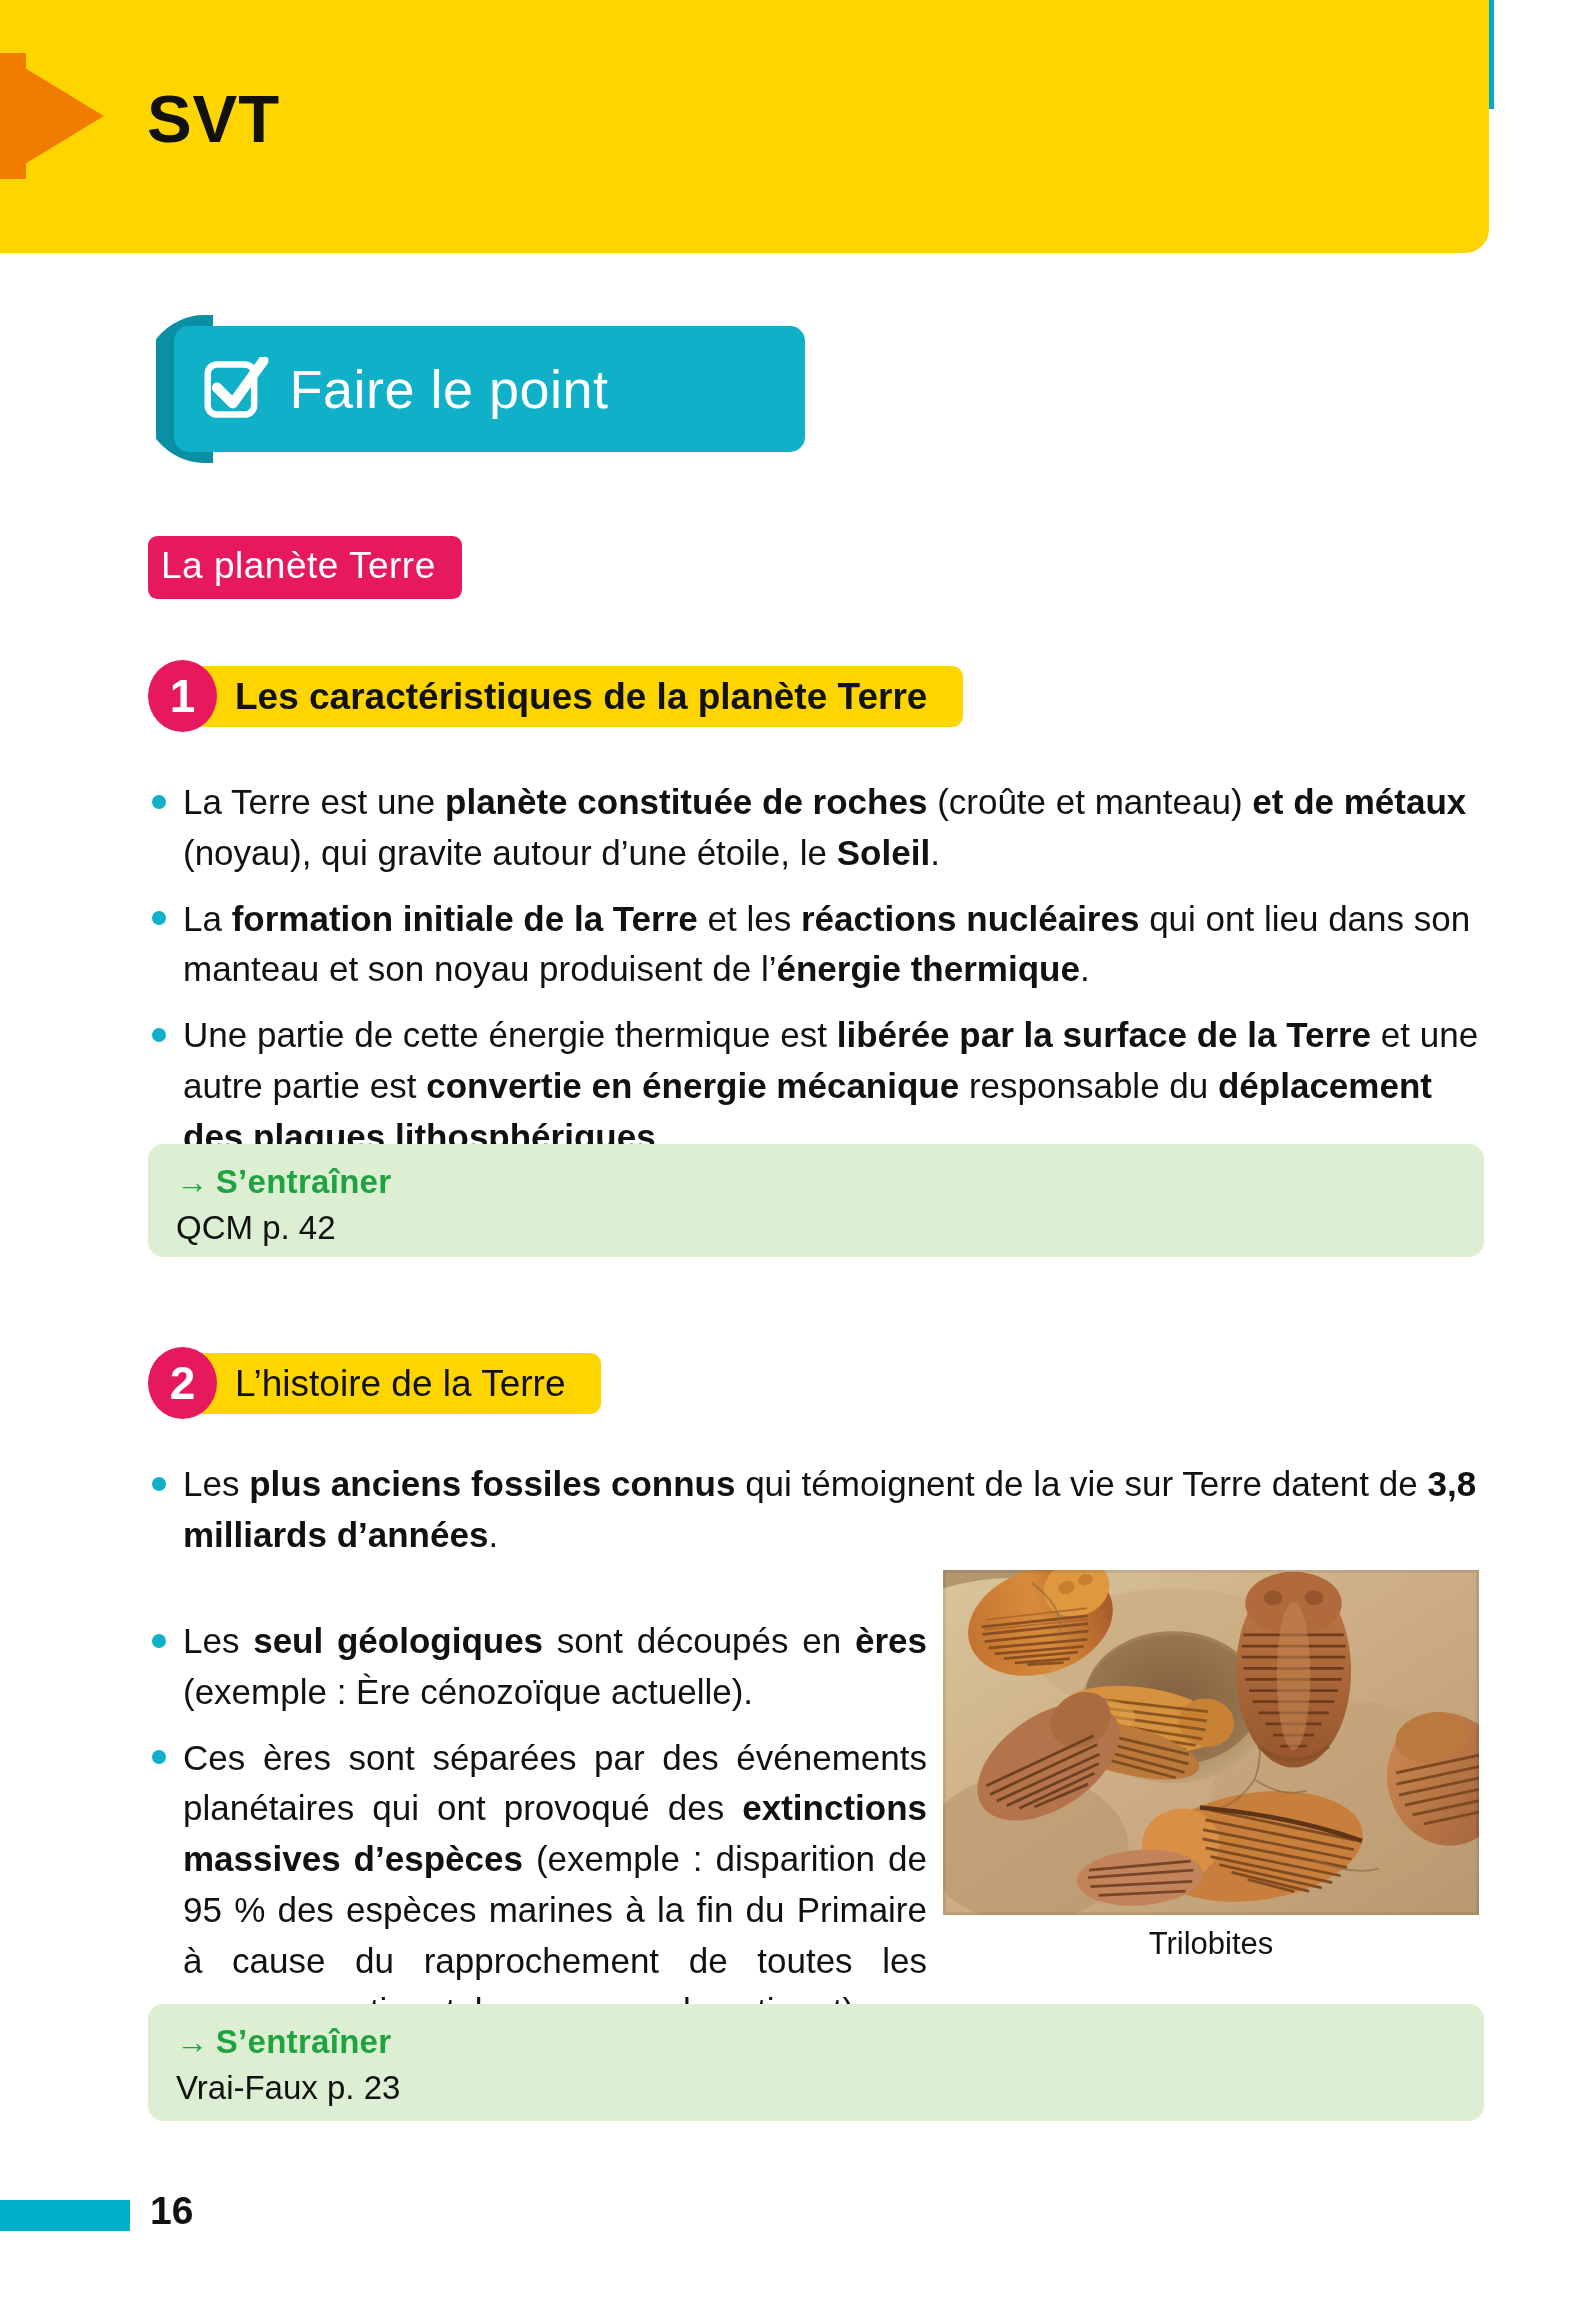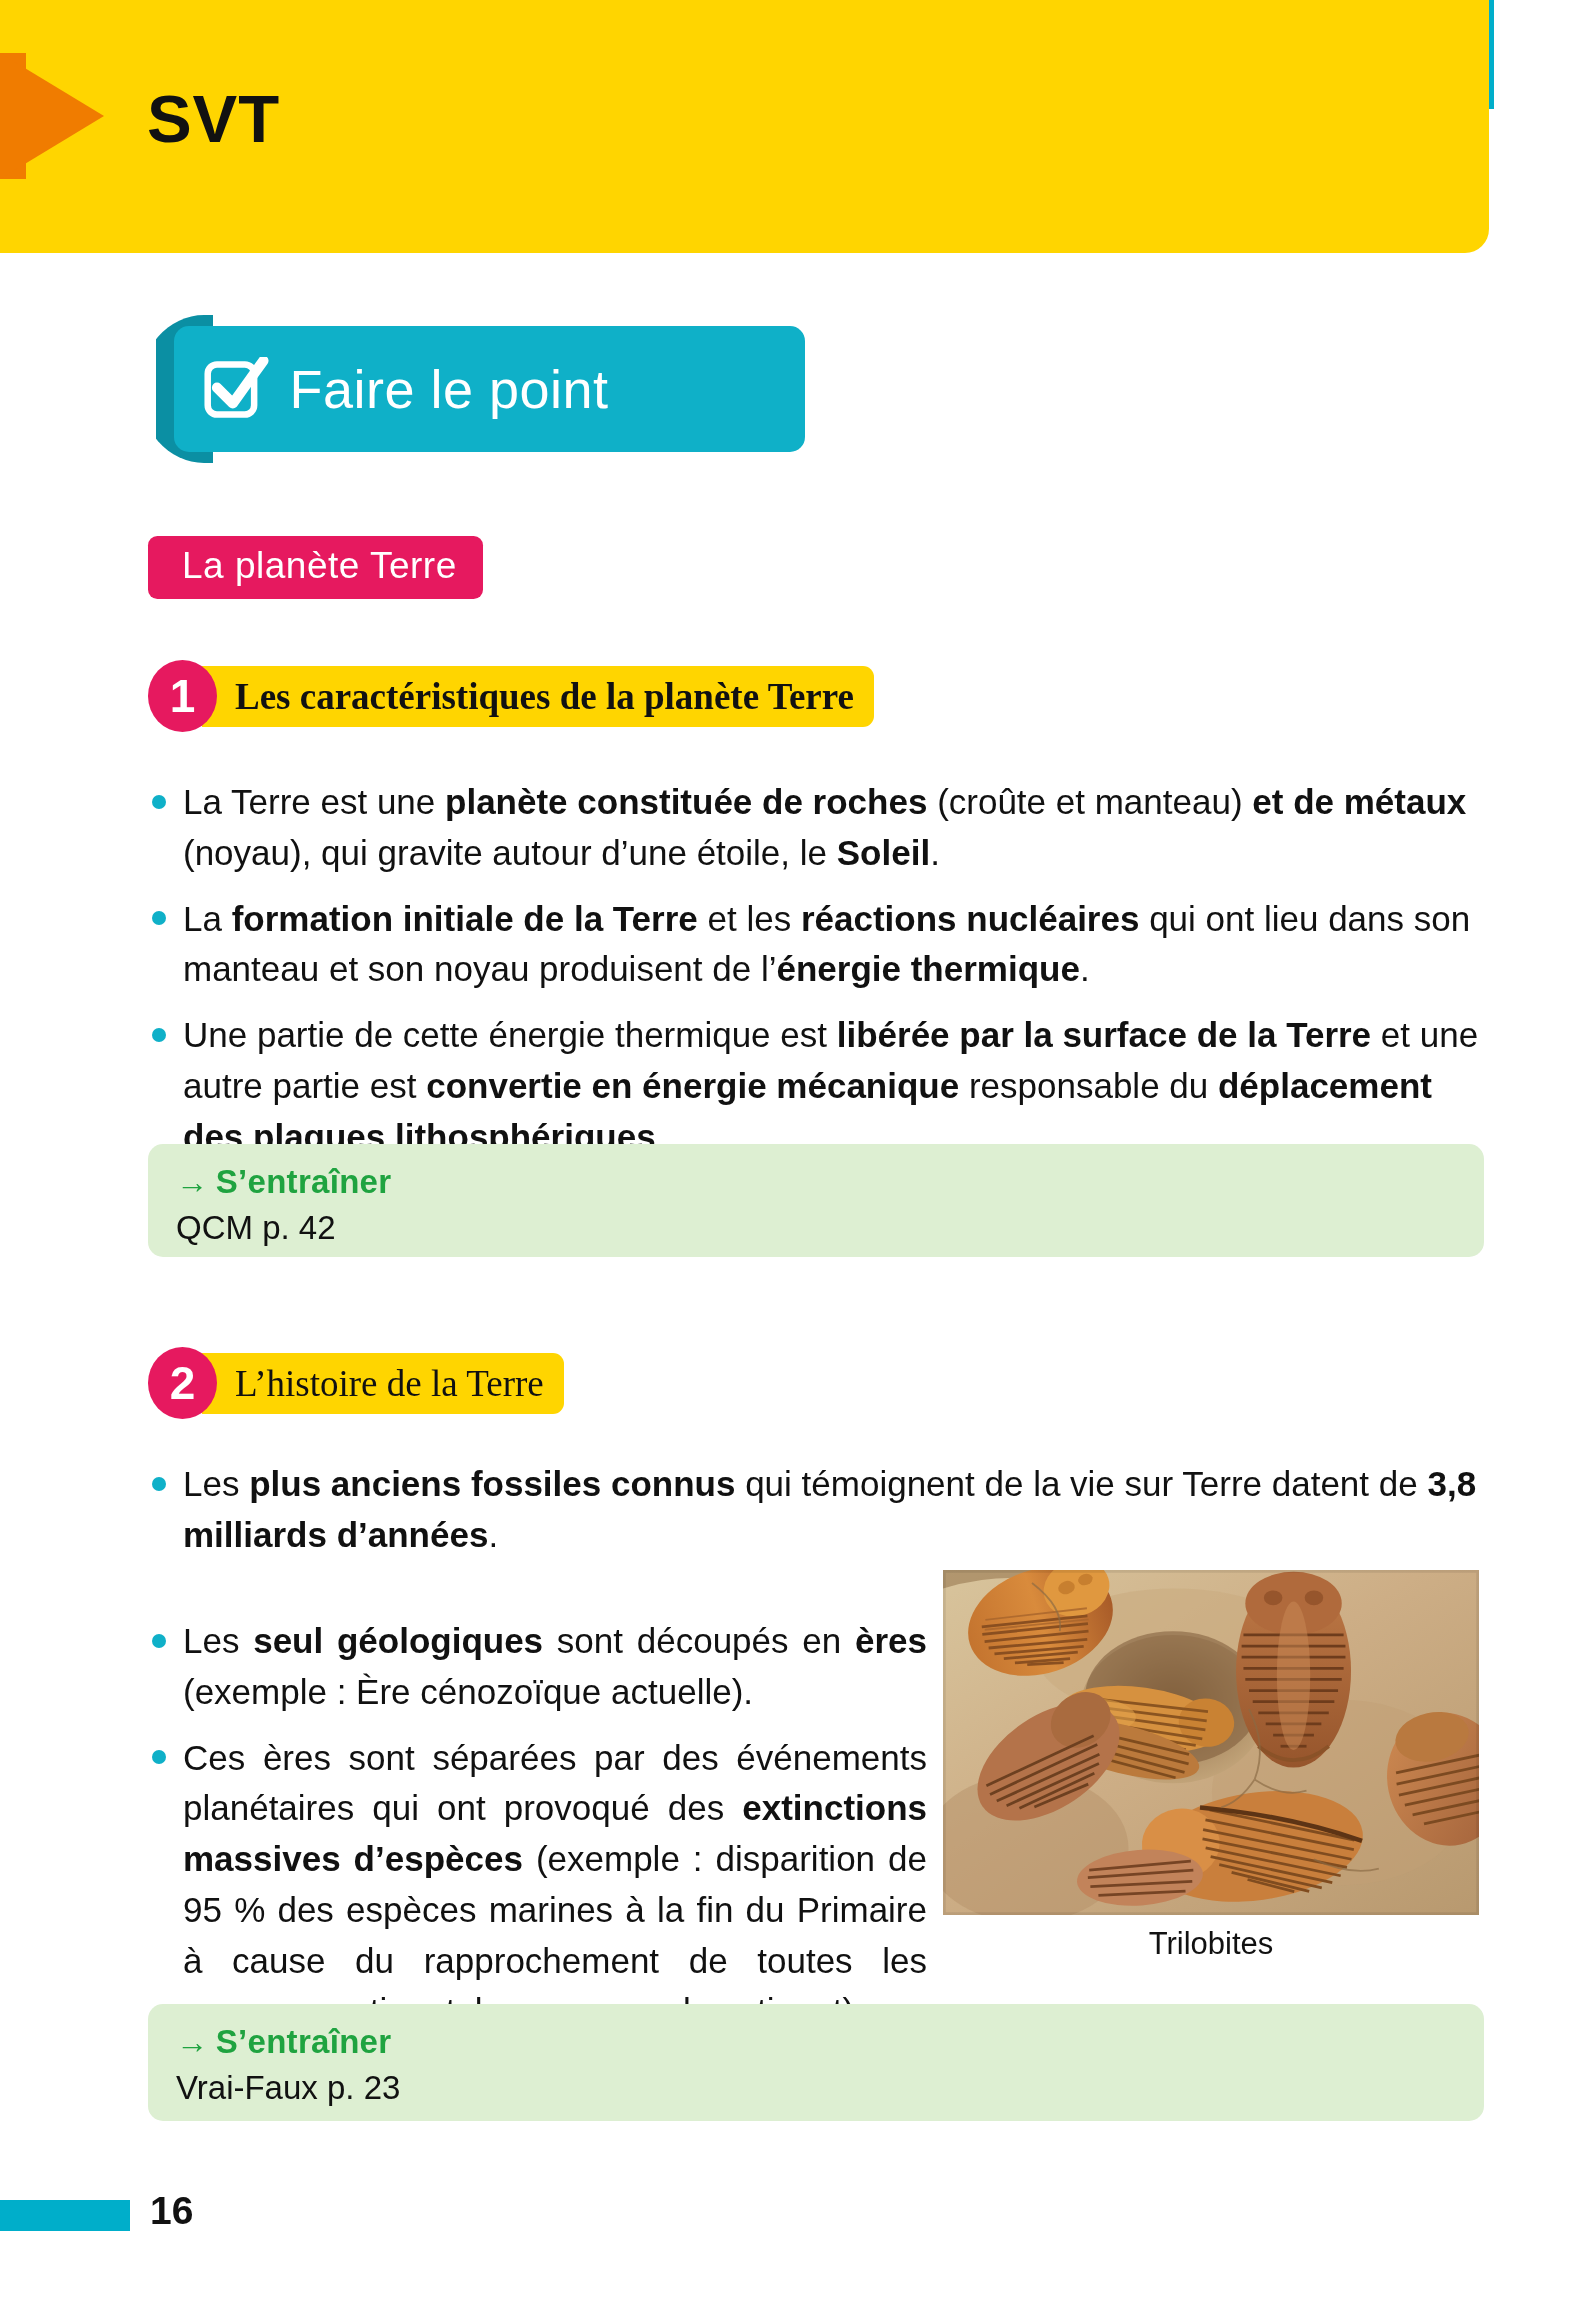--- a/index.html
+++ b/index.html
@@ -127,21 +127,21 @@
 
   
   .pink-tag {
     position: absolute;
     top: 536px;
     left: 148px;
     background: #E6195F;
     color: #ffffff;
     font-size: 37px;
     font-weight: 400;
-    padding: 11px 26px 15px 34px;
+    padding: 11px 26px 15px 13px;
     border-radius: 9.3px;
     line-height: 1;
     letter-spacing: 0.5px;
   }
 
   
   .num-head {
     position: absolute;
     display: flex;
     align-items: center;
@@ -160,27 +160,26 @@
     justify-content: center;
     z-index: 2;
     line-height: 1;
   }
   .num-bar {
     margin-left: -15px;
     background: #FFD500;
     height: 61px;
     display: flex;
     align-items: center;
-    padding: 0 20px 0 33px;
+    padding: 0 36px 0 33px;
     border-radius: 0 11px 11px 0;
     font-size: 37px;
     color: #111111;
     line-height: 1;
     white-space: nowrap;
-    font-family: Liberation Serif, serif;
   }
   .num-bar.bold { font-weight: 700; }
   .num-bar.reg  { font-weight: 400; }
 
   
   .bullets {
     position: absolute;
     left: 148px;
     width: 1336px;
   }

